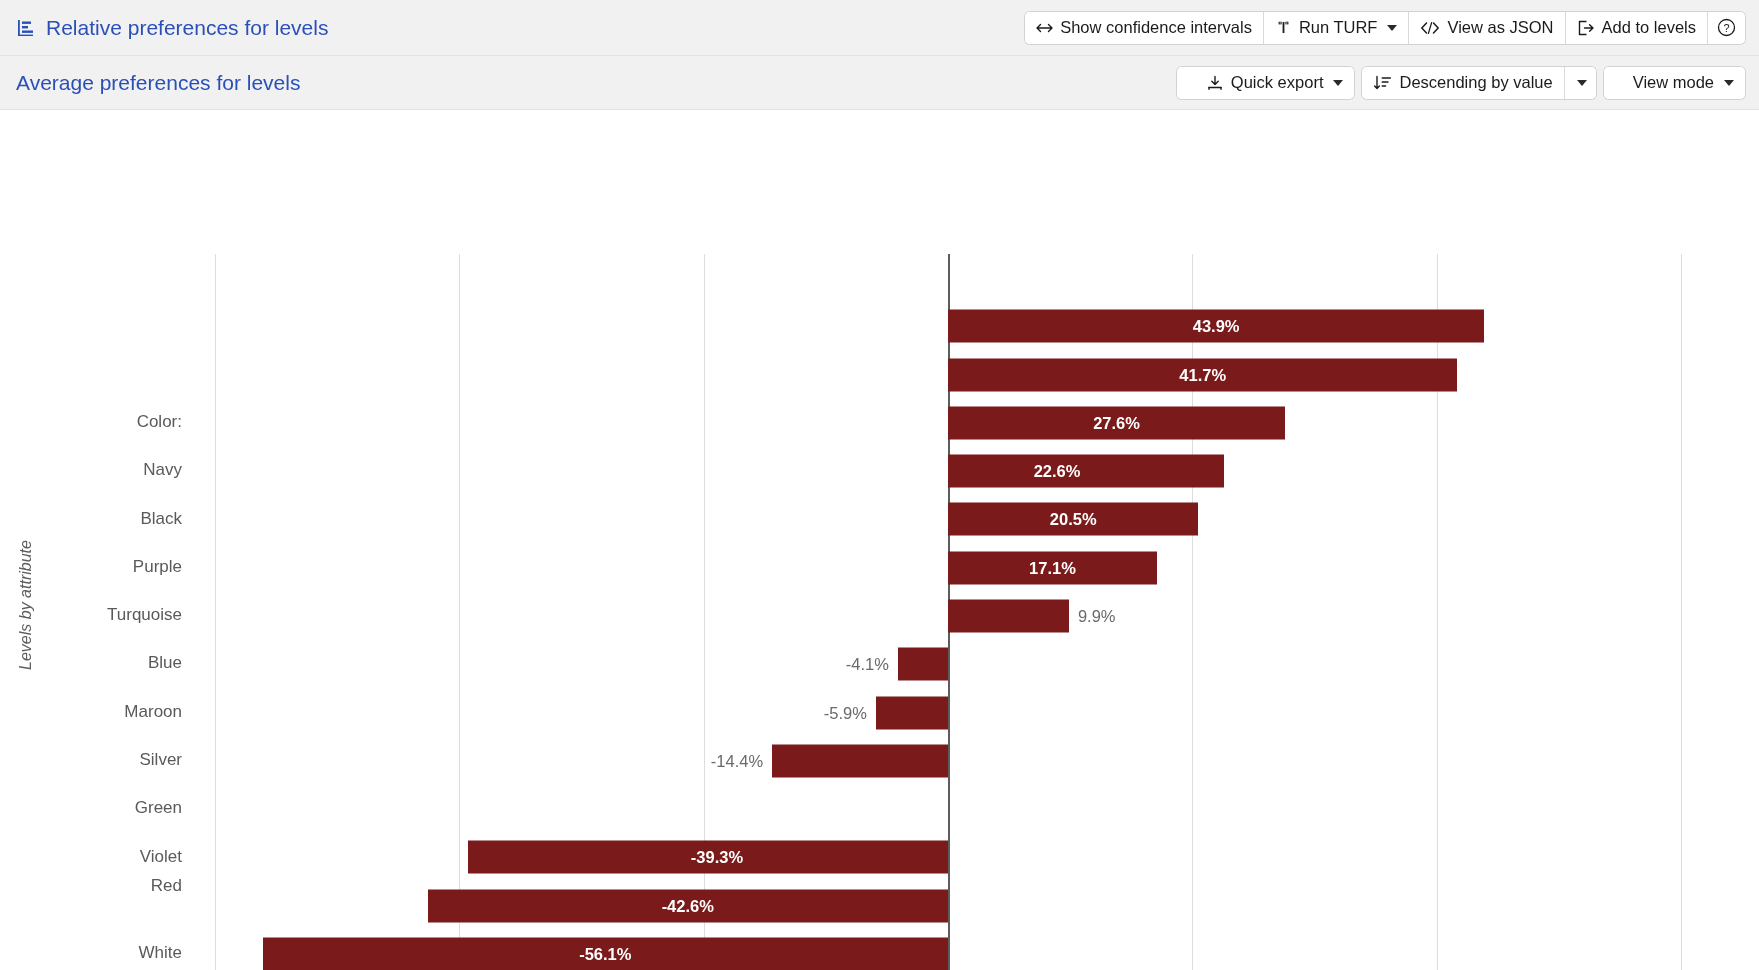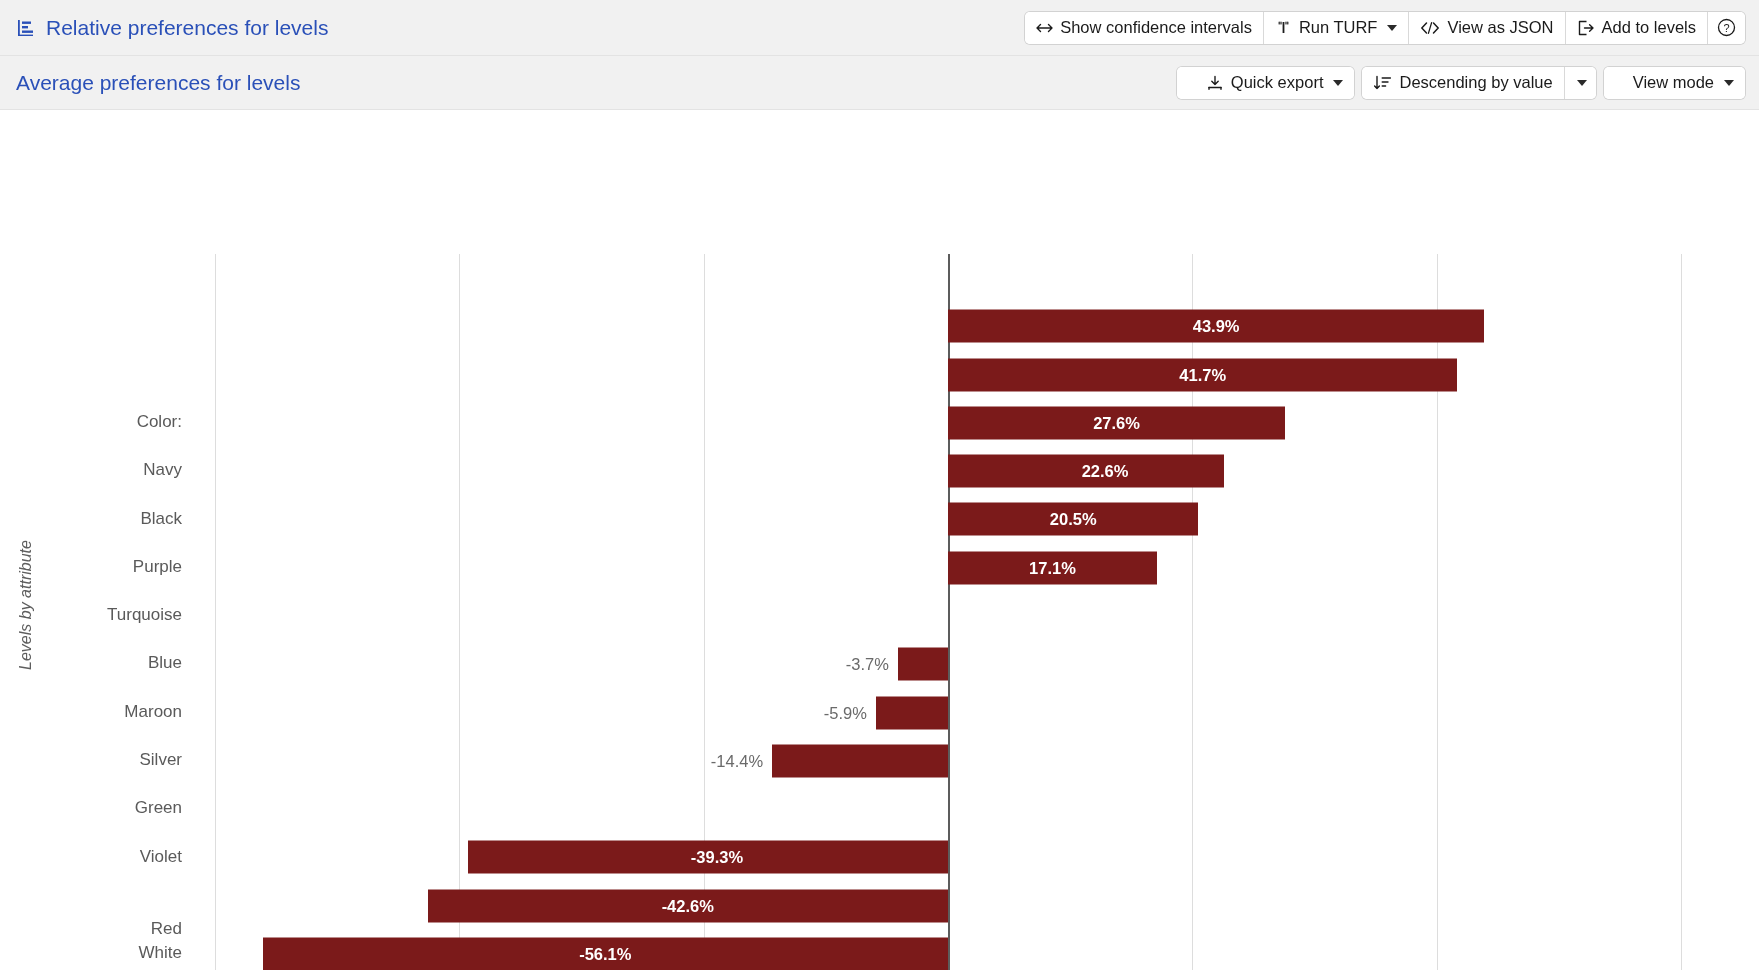--- a/index.html
+++ b/index.html
@@ -240,21 +240,21 @@
         <div class="ycat-item" style="top: 144px; height: 48.2667px;">Color:</div>
         <div class="ycat-item" style="top: 192.267px; height: 48.2667px;">Navy</div>
         <div class="ycat-item" style="top: 240.533px; height: 48.2667px;">Black</div>
         <div class="ycat-item" style="top: 288.8px; height: 48.2667px;">Purple</div>
         <div class="ycat-item" style="top: 337.067px; height: 48.2667px;">Turquoise</div>
         <div class="ycat-item" style="top: 385.333px; height: 48.2667px;">Blue</div>
         <div class="ycat-item" style="top: 433.6px; height: 48.2667px;">Maroon</div>
         <div class="ycat-item" style="top: 481.867px; height: 48.2667px;">Silver</div>
         <div class="ycat-item" style="top: 530.133px; height: 48.2667px;">Green</div>
         <div class="ycat-item" style="top: 578.4px; height: 48.2667px;">Violet</div>
-        <div class="ycat-item" style="top: 651px; height: 48.2667px;">Red</div>
+        <div class="ycat-item" style="top: 608px; height: 48.2667px;">Red</div>
         <div class="ycat-item" style="top: 674.933px; height: 48.2667px;">White</div>
       </div>
     <div class="plot" id="plot">
         <div class="gridline" style="left: 0px;"></div>
         <div class="gridline" style="left: 244.333px;"></div>
         <div class="gridline" style="left: 488.667px;"></div>
         <div class="zeroline" style="left: 733px;"></div>
         <div class="gridline" style="left: 977.333px;"></div>
         <div class="gridline" style="left: 1221.67px;"></div>
         <div class="gridline" style="left: 1466px;"></div>
@@ -265,33 +265,37 @@
         <div class="row" style="top: 96.5333px; height: 48.2667px;">
           <div class="bar-rect" style="background: rgb(123, 26, 26); left: 733px; width: 509.435px;"></div>
           <div class="bar-label" style="left: 733px; width: 509.435px;">41.7%</div>
         </div>
         <div class="row" style="top: 144.8px; height: 48.2667px;">
           <div class="bar-rect" style="background: rgb(123, 26, 26); left: 733px; width: 337.18px;"></div>
           <div class="bar-label" style="left: 733px; width: 337.18px;">27.6%</div>
         </div>
         <div class="row" style="top: 193.067px; height: 48.2667px;">
           <div class="bar-rect" style="background: rgb(123, 26, 26); left: 733px; width: 276.097px;"></div>
-          <div class="bar-label" style="left: 752px; width: 276.097px;">22.6%</div>
+          <div class="bar-label" style="left: 704px; width: 276.097px;">22.6%</div>
         </div>
         <div class="row" style="top: 241.333px; height: 48.2667px;">
           <div class="bar-rect" style="background: rgb(123, 26, 26); left: 733px; width: 250.442px;"></div>
           <div class="bar-label" style="left: 733px; width: 250.442px;">20.5%</div>
         </div>
         <div class="row" style="top: 289.6px; height: 48.2667px;">
           <div class="bar-rect" style="background: rgb(123, 26, 26); left: 733px; width: 208.905px;"></div>
           <div class="bar-label" style="left: 733px; width: 208.905px;">17.1%</div>
         </div>
+        <div class="row" style="top: 337.867px; height: 48.2667px;">
+          <div class="bar-rect" style="background: rgb(123, 26, 26); left: 733px; width: 120.945px;"></div>
+          <div class="bar-label outside" style="left: 862.945px;">9.9%</div>
+        </div>
         <div class="row" style="top: 386.133px; height: 48.2667px;">
           <div class="bar-rect" style="background: rgb(123, 26, 26); left: 682.912px; width: 50.0883px;"></div>
-          <div class="bar-label outside" style="left: 673.912px; transform: translate(-100%, -50%);">-3.7%</div>
+          <div class="bar-label outside" style="left: 673.912px; transform: translate(-100%, -50%);">-4.1%</div>
         </div>
         <div class="row" style="top: 434.4px; height: 48.2667px;">
           <div class="bar-rect" style="background: rgb(123, 26, 26); left: 660.922px; width: 72.0783px;"></div>
           <div class="bar-label outside" style="left: 651.922px; transform: translate(-100%, -50%);">-5.9%</div>
         </div>
         <div class="row" style="top: 482.667px; height: 48.2667px;">
           <div class="bar-rect" style="background: rgb(123, 26, 26); left: 557.08px; width: 175.92px;"></div>
           <div class="bar-label outside" style="left: 548.08px; transform: translate(-100%, -50%);">-14.4%</div>
         </div>
         <div class="row" style="top: 579.2px; height: 48.2667px;">

